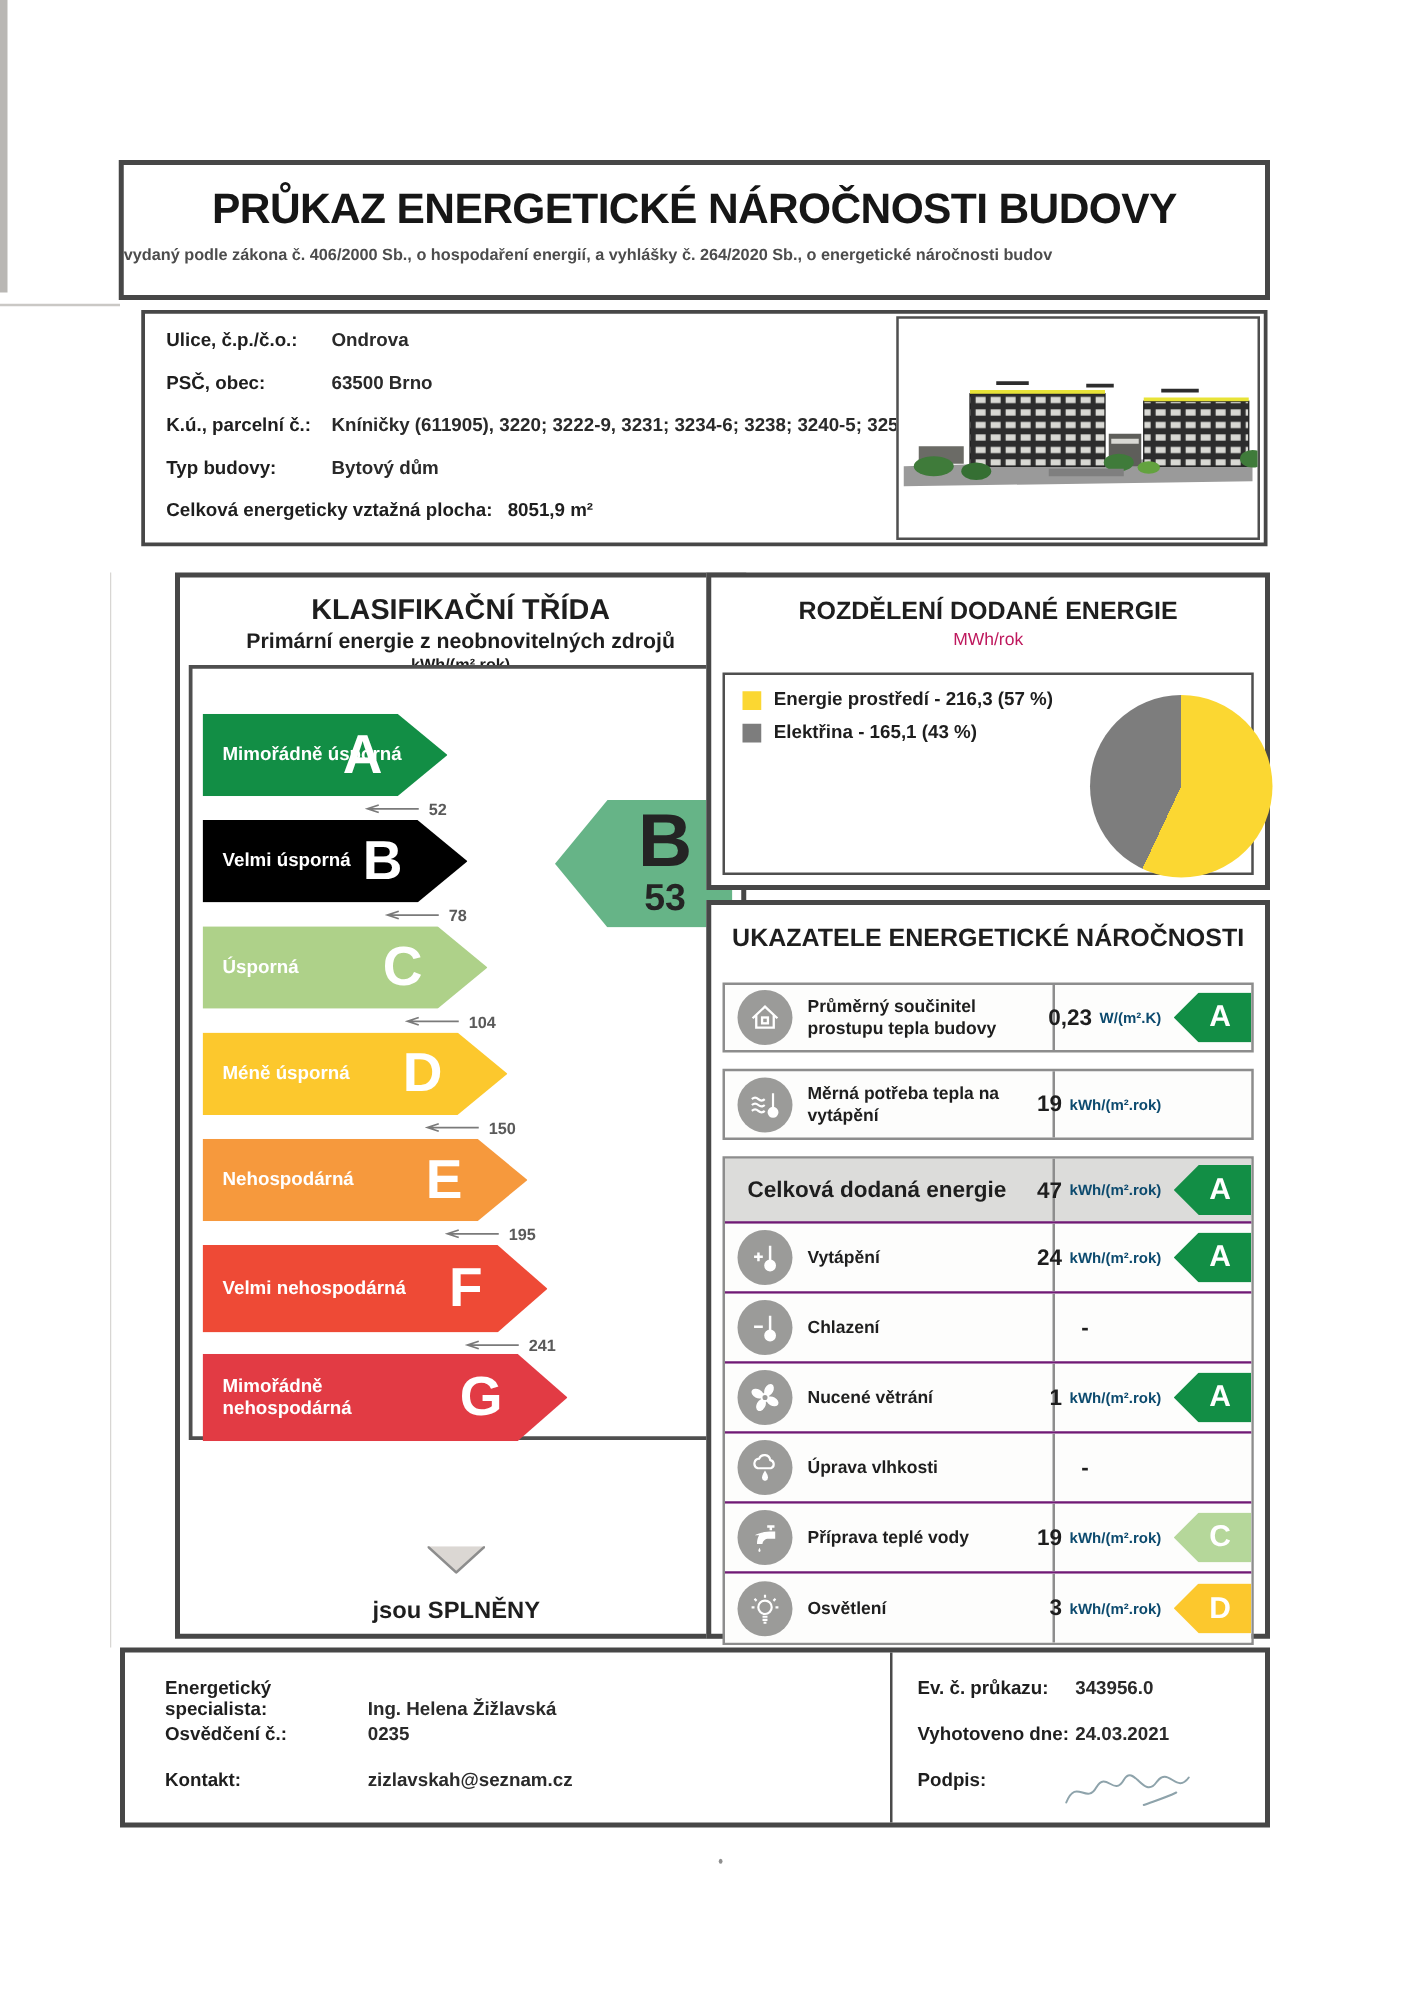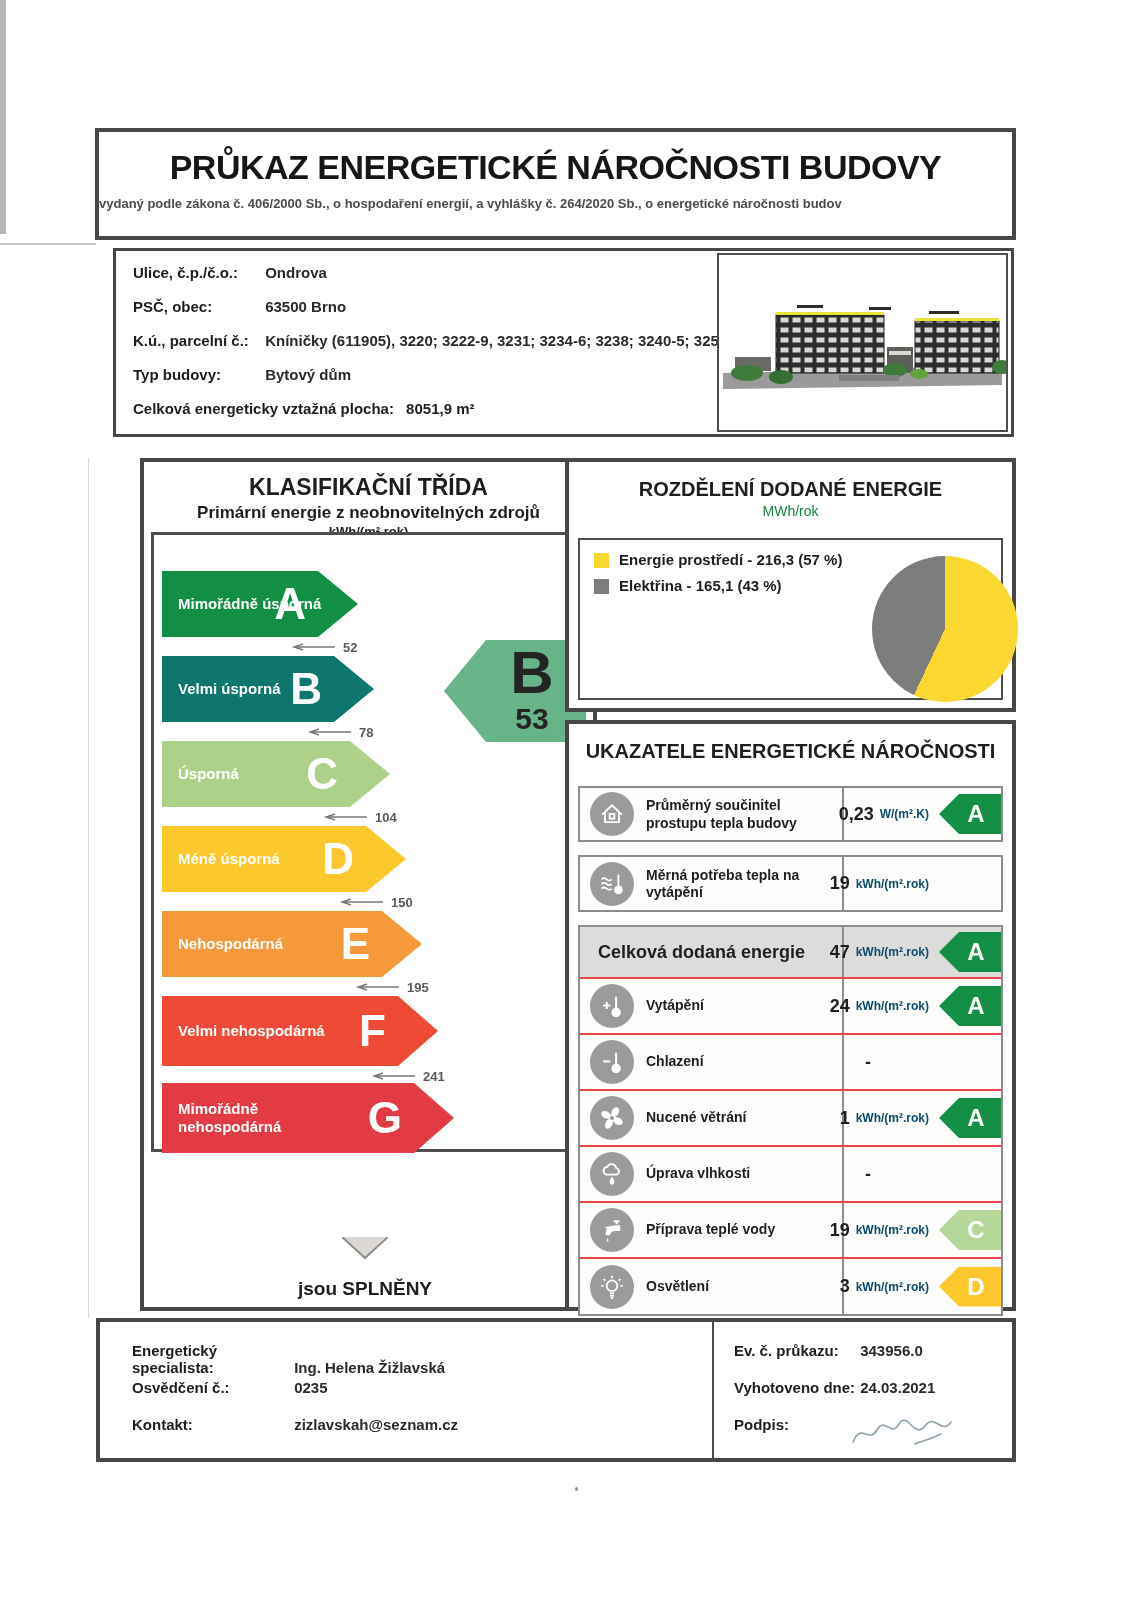--- a/index.html
+++ b/index.html
@@ -60,21 +60,21 @@
   .ind-label{position:absolute;left:66px;top:50%;transform:translateY(-50%);
     font-size:14px;font-weight:bold;line-height:1.25;width:185px;}
   .ind-value-cell{position:absolute;left:264px;right:0;top:0;bottom:0;
     display:flex;align-items:center;justify-content:flex-end;padding-right:72px;}
   .ind-value{font-size:18px;font-weight:bold;}
   .ind-unit{font-size:12px;font-weight:bold;margin-left:6px;color:#0c4a6e;}
   .ind-class{position:absolute;right:0;top:50%;transform:translateY(-50%);
     width:62px;height:40px;clip-path:polygon(0 50%,20px 0,100% 0,100% 100%,20px 100%);
     display:flex;align-items:center;justify-content:center;padding-left:12px;box-sizing:border-box;
     color:#fff;font-size:24px;font-weight:bold;}
-  .ind-table-row{position:relative;background:#fdfdfc;border-bottom:2px solid #ef4444;}
+  .ind-table-row{position:relative;background:#fdfdfc;border-bottom:2px solid #701a75;}
   .ind-table{position:absolute;left:9px;top:201px;width:425px;border:2px solid #8d8d8d;box-sizing:border-box;}
   .total-label{position:absolute;left:18px;top:50%;transform:translateY(-50%);font-size:18px;font-weight:bold;}
 
   
   .ft-row{position:absolute;font-size:15px;}
   .ft-label{display:inline-block;font-weight:bold;}
   .ft-value{font-weight:bold;color:#2a2a2a;}
   .ft-divider{position:absolute;left:612px;top:0;bottom:0;width:2px;background:#4a4a4a;}
 </style>
 </head>
@@ -154,21 +154,21 @@
         <span class="cls-label">Mimořádně úsporná</span>
         <span class="cls-letter">A</span>
       </div>
       <div class="threshold" style="top:104px;left:136px;">
         <svg width="46" height="8">
             <path d="M45 4 H5 M13 1 L4 4 L13 7" stroke="#7a7a7a" stroke-width="1.4" fill="none"></path>
           </svg>
         <span>52</span>
       </div>
 
-      <div class="cls-arrow" style="top: 121px; width: 212px; height: 66px; background-color: #0f766e; padding-left: 40px;">
+      <div class="cls-arrow" style="top: 121px; width: 212px; height: 66px; background-color: #000000; padding-left: 40px;">
         <span class="cls-label">Velmi úsporná</span>
         <span class="cls-letter">B</span>
       </div>
       <div class="threshold" style="top:189px;left:152px;">
         <svg width="46" height="8">
             <path d="M45 4 H5 M13 1 L4 4 L13 7" stroke="#7a7a7a" stroke-width="1.4" fill="none"></path>
           </svg>
         <span>78</span>
       </div>
 
@@ -229,21 +229,21 @@
 
     <svg class="req-notch" width="46" height="22">
       <polygon points="0,0 46,0 23,21" fill="#dbd7d3"></polygon>
       <path d="M0 0 L23 21 L46 0" stroke="#8d8d8d" stroke-width="2" fill="none"></path>
     </svg>
     <div class="req-result">jsou SPLNĚNY</div>
   </div>
 
   <div class="box" style="left:565px;top:458px;width:451px;height:254px;">
     <div class="panel-title" style="margin-top:16px;font-size:20px;">ROZDĚLENÍ DODANÉ ENERGIE</div>
-    <div class="panel-title" style="font-size:14px;font-weight:normal;color:#15803d;margin-top:2px;">MWh/rok</div>
+    <div class="panel-title" style="font-size:14px;font-weight:normal;color:#be185d;margin-top:2px;">MWh/rok</div>
     <div class="thinbox" style="left:9px;top:76px;width:425px;height:162px;">
       <div class="legend-item" style="left:14px;top:11px;">
         <span class="legend-swatch" style="background-color: rgb(251, 215, 50);"></span>
         <span class="legend-text">Energie prostředí - 216,3 (57 %)</span>
       </div>
       <div class="legend-item" style="left:14px;top:37px;">
         <span class="legend-swatch" style="background-color: rgb(125, 125, 125);"></span>
         <span class="legend-text">Elektřina - 165,1 (43 %)</span>
       </div>
       <div class="pie" style="background: conic-gradient(rgb(251, 215, 50) 0deg, rgb(251, 215, 50) 205.2deg, rgb(125, 125, 125) 205.2deg, rgb(125, 125, 125) 360deg);"></div>

